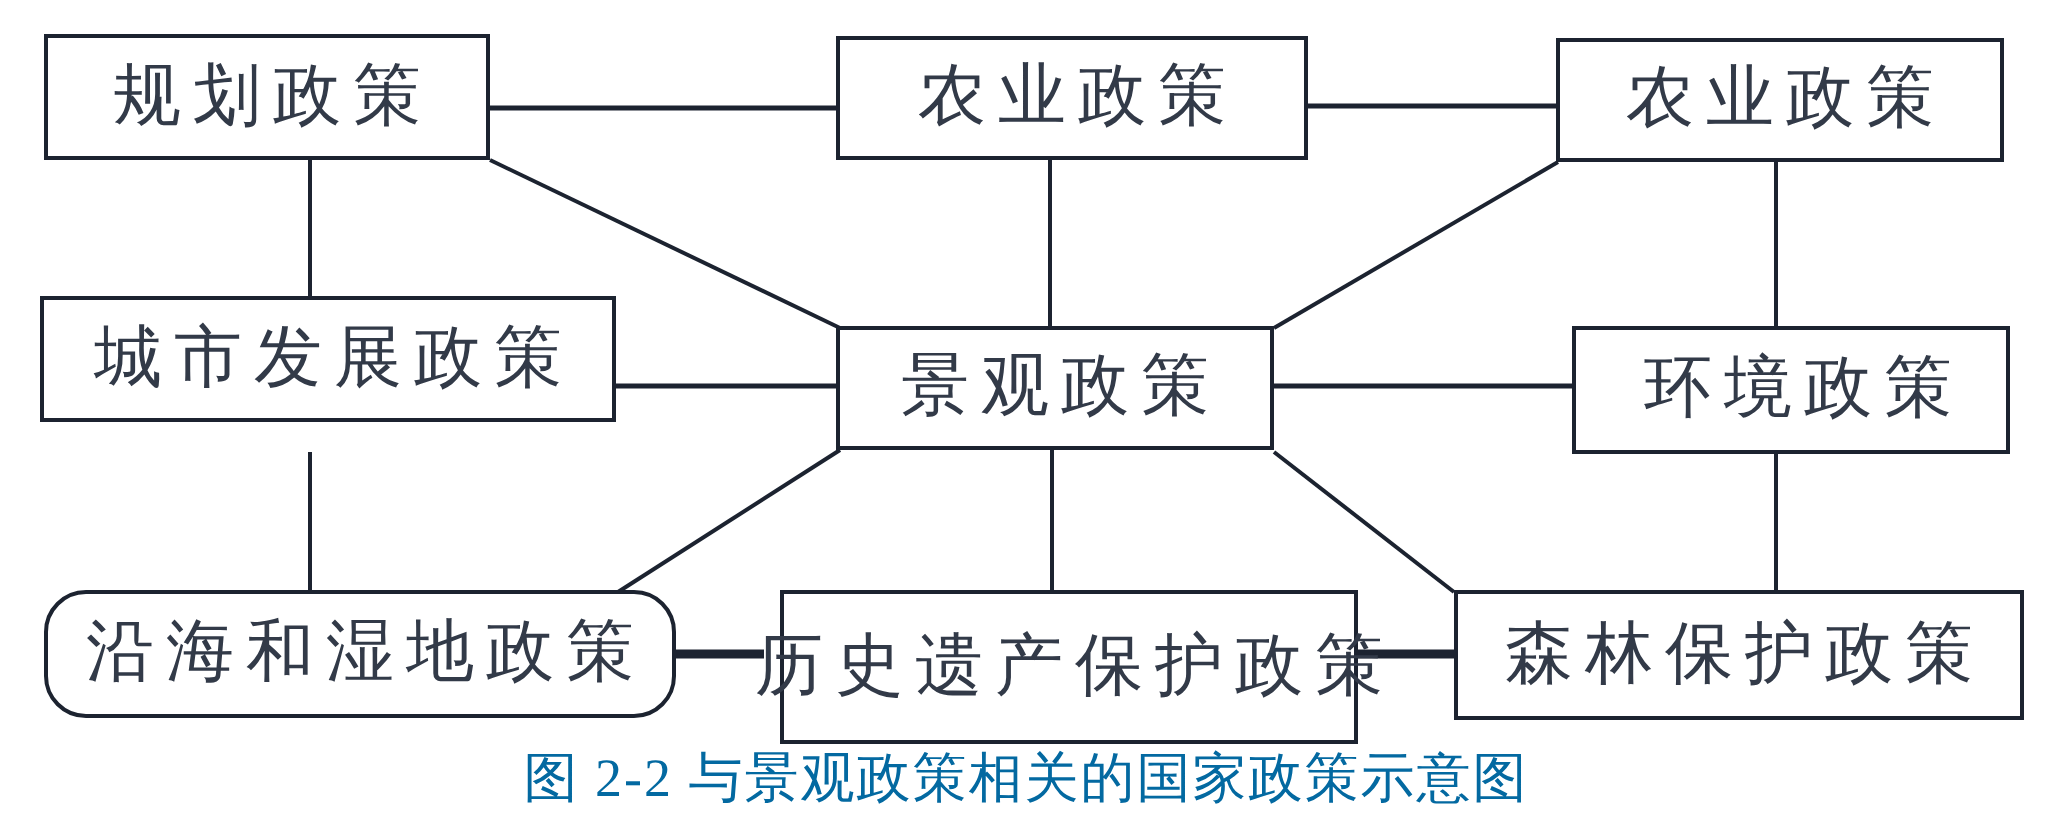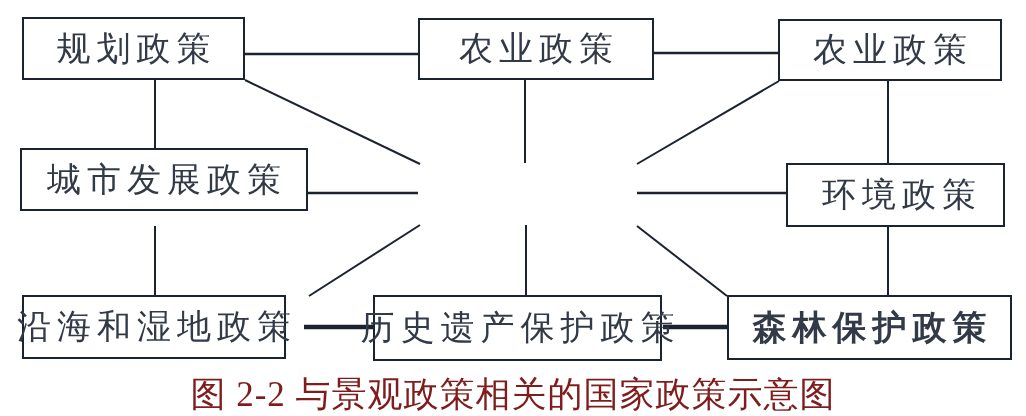--- a/index.html
+++ b/index.html
@@ -43,30 +43,30 @@
     white-space: nowrap;
     line-height: 1;
   }
   
   .n-planning    { left: 22px;  top: 17px;  width: 223px; height: 63px; }
   .n-agriculture { left: 418px; top: 18px;  width: 236px; height: 62px; }
   .n-land        { left: 778px; top: 19px;  width: 224px; height: 62px; }
   .n-urban       { left: 20px;  top: 148px; width: 288px; height: 63px; }
   .n-landscape   { left: 418px; top: 163px; width: 219px; height: 62px; }
   .n-environment { left: 786px; top: 163px; width: 219px; height: 64px; padding-left: 13px; }
-  .n-coastal     { left: 22px;  top: 295px; width: 264px; height: 64px; }
-  .n-heritage    { left: 373px; top: 295px; width: 289px; height: 66px; }
-  .n-forest      { left: 727px; top: 295px; width: 285px; height: 65px; font-weight: bold; }
+  .n-coastal     { left: 22px;  top: 295px; width: 316px; height: 64px; border-radius: 21px; }
+  .n-heritage    { left: 390px; top: 295px; width: 289px; height: 77px; }
+  .n-forest      { left: 727px; top: 295px; width: 285px; height: 65px; }
   .caption {
     position: absolute;
     left: 0; right: 0;
     top: 372px;
     text-align: center;
-    color: #7f1d1d;
-    font-size: 35px;
+    color: #0369a1;
+    font-size: 27px;
     letter-spacing: 1px;
     line-height: 1.3;
   }
 </style>
 </head>
 <body>
 
 <div class="diagram">
 
   <svg class="edges-svg" viewBox="0 0 1026 416" aria-hidden="true">
@@ -92,20 +92,21 @@
     <line x1="637" y1="226" x2="727" y2="296" stroke-width="2"></line>
 
     <line x1="304" y1="327" x2="382" y2="327" stroke-width="4.5"></line>
     <line x1="663" y1="327" x2="731" y2="327" stroke-width="4.5"></line>
   </svg>
 
   <div class="node n-planning">规划政策</div>
   <div class="node n-agriculture">农业政策</div>
   <div class="node n-land">农业政策</div>
   <div class="node n-urban">城市发展政策</div>
+  <div class="node n-landscape">景观政策</div>
   <div class="node n-environment">环境政策</div>
   <div class="node n-coastal">沿海和湿地政策</div>
   <div class="node n-heritage">历史遗产保护政策</div>
   <div class="node n-forest">森林保护政策</div>
 
   <div class="caption">图 2-2 与景观政策相关的国家政策示意图</div>
 
 </div>
 
 </body></html>

